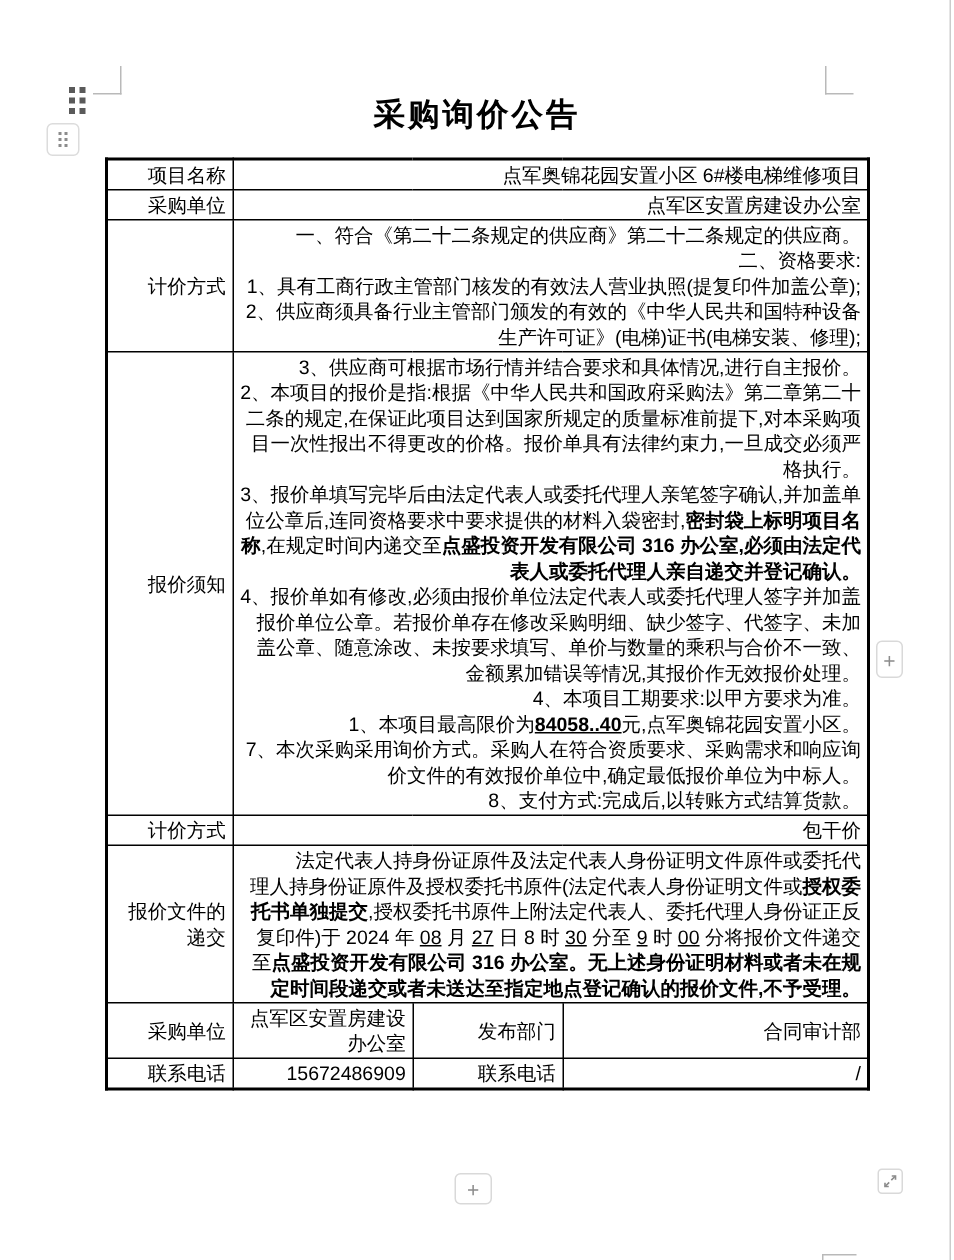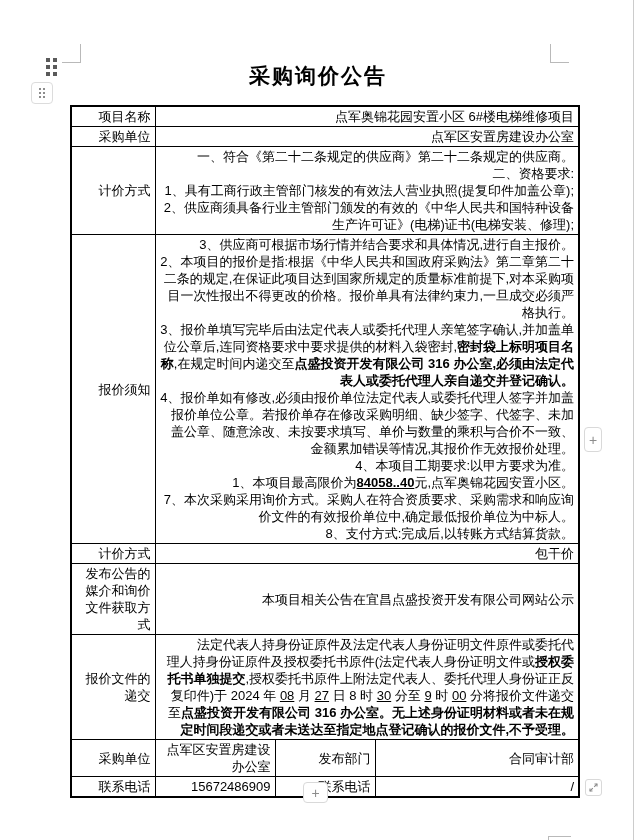--- a/index.html
+++ b/index.html
@@ -125,26 +125,20 @@
           <div class="para"><span>8、支付方式:完成后,以转账方式结算货款。</span></div>
         </td>
       </tr>
       <tr>
         <td class="lbl">计价方式</td>
         <td class="val" colspan="3">
           <div class="para"><span>包干价</span></div>
         </td>
       </tr>
       <tr>
-        <td class="lbl">发布公告的媒介和询价文件获取方式</td>
-        <td class="val" colspan="3">
-          <div class="para"><span>本项目相关公告在宜昌点盛投资开发有限公司网站公示</span></div>
-        </td>
-      </tr>
-      <tr>
         <td class="lbl">报价文件的递交</td>
         <td class="val" colspan="3">
           <div class="para indent"><span>法定代表人持身份证原件及法定代表人身份证明文件原件或委托代理人持身份证原件及授权委托书原件(法定代表人身份证明文件或</span><span class="b">授权委托书单独提交</span><span>,授权委托书原件上附法定代表人、委托代理人身份证正反复印件)于 2024 年 </span><span class="u">08</span><span> 月 </span><span class="u">27</span><span> 日 8 时 </span><span class="u">30</span><span> 分至 </span><span class="u">9</span><span> 时 </span><span class="u">00</span><span> 分将报价文件递交至</span><span class="b">点盛投资开发有限公司 316 办公室。无上述身份证明材料或者未在规定时间段递交或者未送达至指定地点登记确认的报价文件,不予受理。</span></div>
         </td>
       </tr>
       <tr>
         <td class="lbl">采购单位</td>
         <td class="cc">点军区安置房建设办公室</td>
         <td class="lbl">发布部门</td>
         <td class="cc">合同审计部</td>

